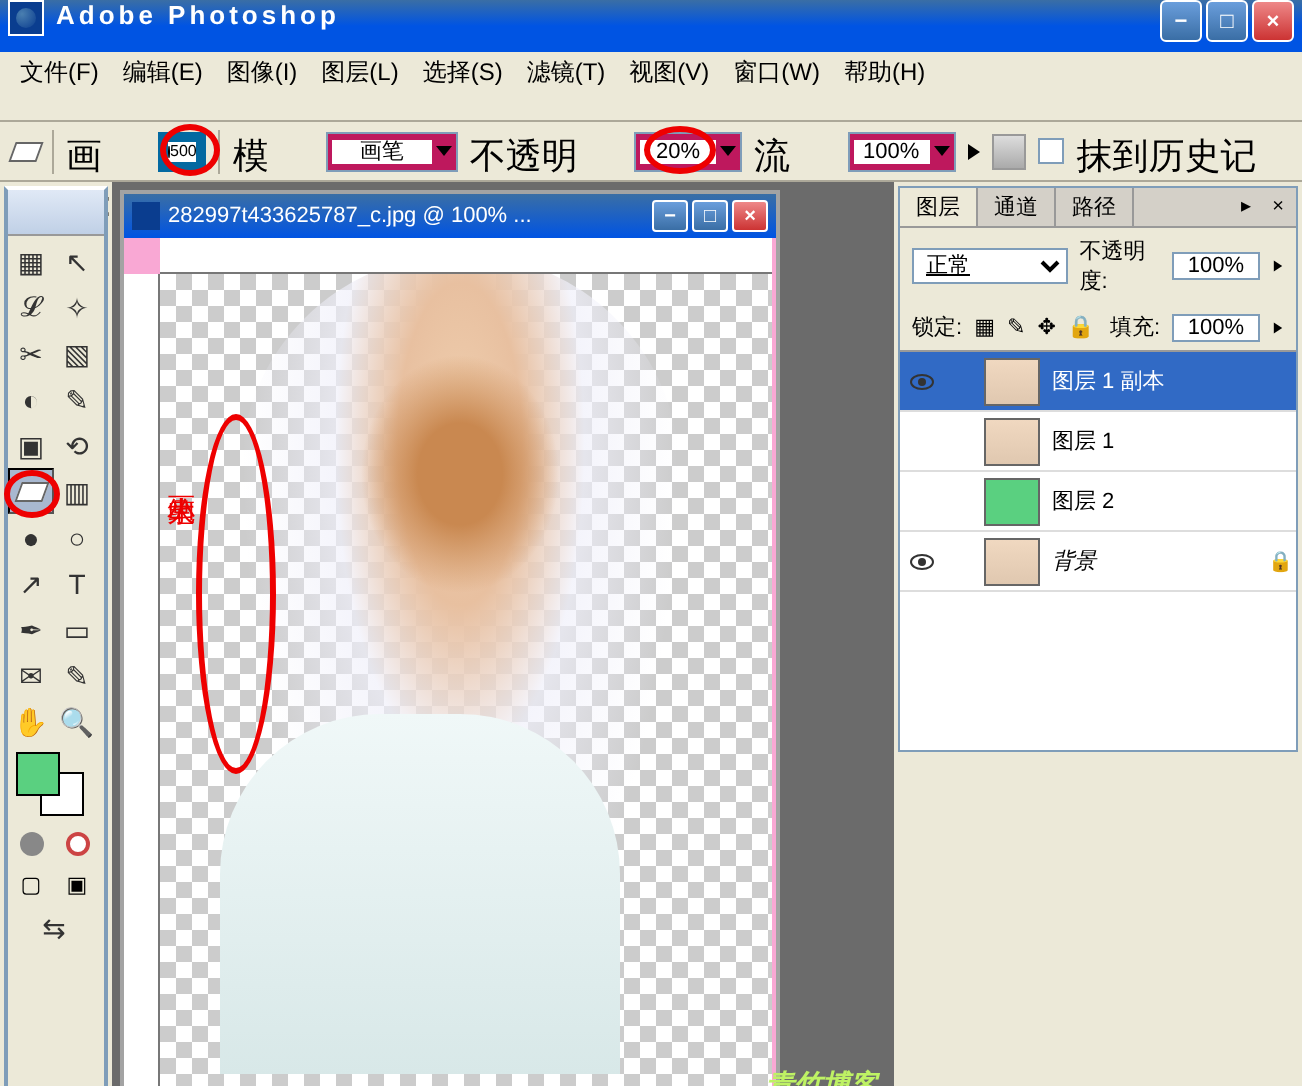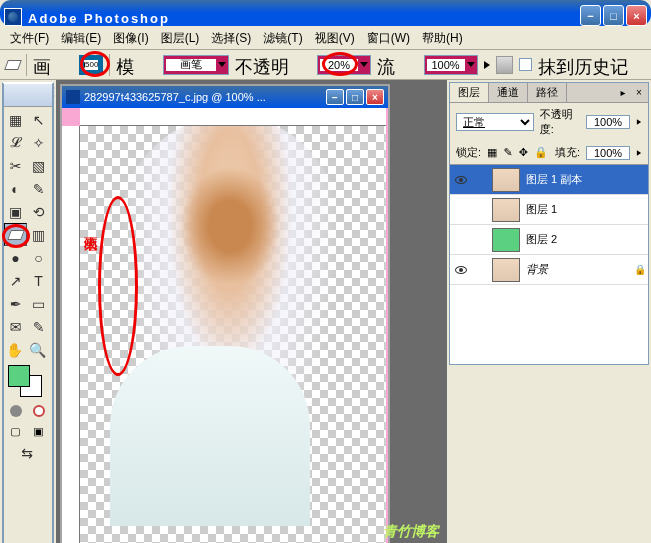--- a/index.html
+++ b/index.html
@@ -1,26 +1,26 @@
 <!DOCTYPE html>
 <html><head>
 <meta charset="utf-8">
 <style>
 * { margin: 0; padding: 0; box-sizing: border-box; font-family: "Microsoft YaHei", sans-serif; }
 body { background: #ece9d8; font-size: 11px; overflow: hidden; }
 
-.titlebar { height: 26px; background: linear-gradient(#3a6ea5, #0054e3 50%, #0054e3); display: flex; align-items: flex-end; padding: 0 4px; color: #fff; border-radius: 11px; }
+.titlebar { height: 26px; background: linear-gradient(#3a6ea5, #0054e3 50%, #0054e3); display: flex; align-items: flex-start; padding: 0 4px; color: #fff; }
 .ps-icon { width: 18px; height: 18px; background: #0a3d8f; border: 1px solid #fff; margin-right: 6px; position: relative; }
 .ps-icon::after { content: ""; position: absolute; top: 3px; left: 3px; width: 10px; height: 10px; background: radial-gradient(circle at 30% 30%, #4a7fb0, #0a3d8f); border-radius: 50%; }
 .title-text { font-weight: bold; font-size: 13px; letter-spacing: 2px; }
 .win-btns { margin-left: auto; display: flex; gap: 2px; }
 .win-btn { width: 21px; height: 21px; background: linear-gradient(#6a9edc, #3a6ea5); border: 1px solid #fff; border-radius: 3px; color: #fff; font-size: 11px; display: flex; align-items: center; justify-content: center; font-weight: bold; }
 .win-btn.close { background: linear-gradient(#e88, #c33); }
 
-.menubar { height: 24px; background: #ece9d8; display: flex; align-items: flex-end; padding: 0 4px; border-bottom: 1px solid #aca899; }
+.menubar { height: 35px; background: #ece9d8; display: flex; align-items: flex-start; padding: 0 4px; border-bottom: 1px solid #aca899; }
 .menu-item { padding: 2px 6px; font-size: 12px; cursor: default; }
 
 .optbar { height: 30px; background: #ece9d8; display: flex; align-items: center; padding: 0 6px; gap: 6px; border-bottom: 1px solid #aca899; }
 .opt-label { font-size: 18px; margin-top: 28px; }
 .opt-field { display: flex; align-items: center; border: 1px solid #7f9db9; background: #be185d; height: 20px; padding: 0 2px; }
 .opt-field input { border: none; width: 38px; font-size: 11px; text-align: center; outline: none; }
 .opt-field .drop { width: 0; height: 0; border-left: 4px solid transparent; border-right: 4px solid transparent; border-top: 5px solid #000; margin-left: 2px; }
 .red-circle { border: 3px solid #e00; border-radius: 50%; position: absolute; pointer-events: none; }
 
 .workspace { display: flex; height: calc(543px - 76px); position: relative; }

